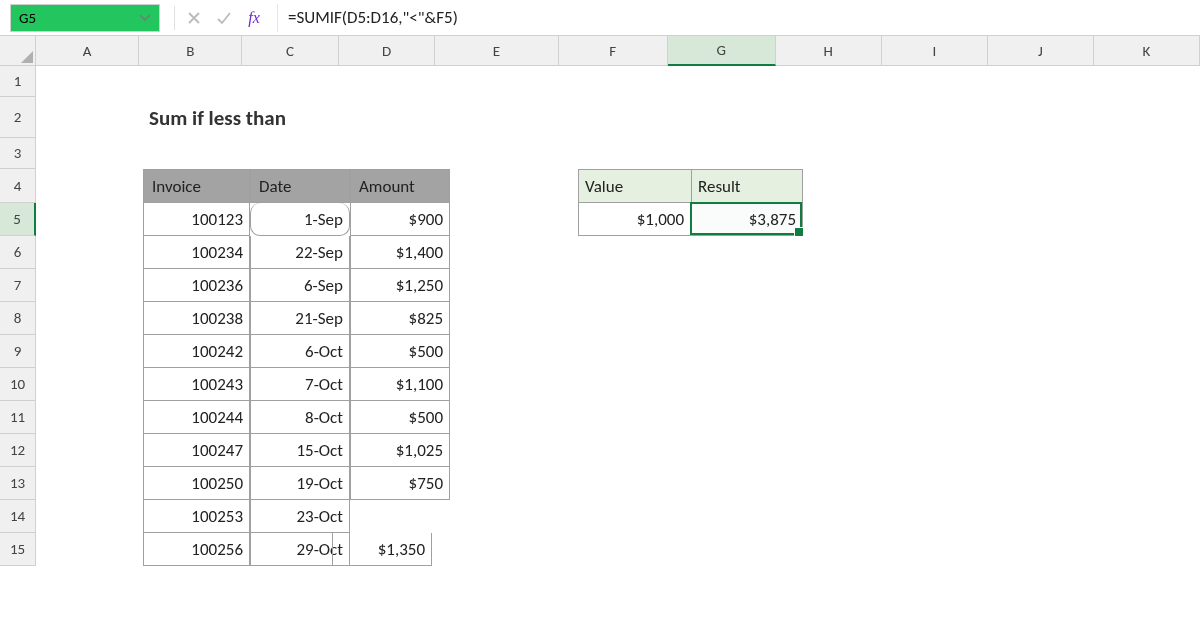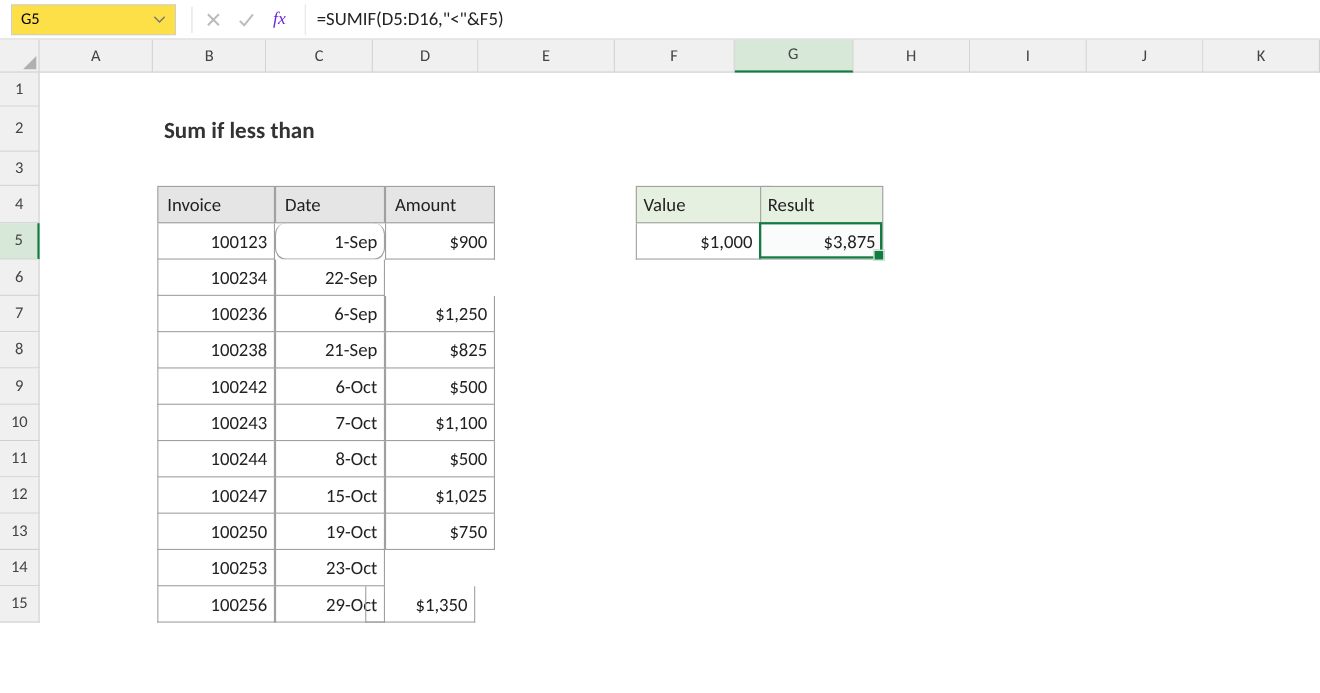--- a/index.html
+++ b/index.html
@@ -18,21 +18,21 @@
       align-items: center;
       height: 36px;
       border-bottom: 1px solid #d0d0d0;
       background: #fff;
     }
     .name-box {
       width: 150px;
       height: 28px;
       margin: 0 10px;
       border: 1px solid #cfcfcf;
-      background: #fde047;
+      background: #22c55e;
       display: flex;
       align-items: center;
       padding: 0 8px;
       font-size: 15px;
       position: relative;
     }
     .name-box .dd-icon {
       position: absolute;
       right: 4px;
       width: 20px;
@@ -144,21 +144,21 @@
     .cell {
       position: absolute;
       display: flex;
       align-items: center;
       padding: 0 6px;
       font-size: 17px;
       color: #222;
     }
     
     .table-header {
-      background: #e5e5e5;
+      background: #a3a3a3;
       border: 1px solid #a0a0a0;
       padding: 0 8px;
       font-size: 17px;
     }
     .table-cell {
       border-left: 1px solid #a0a0a0;
       border-right: 1px solid #a0a0a0;
       border-bottom: 1px solid #a0a0a0;
     }
     .small-table-header {
@@ -259,20 +259,21 @@
     <div class="cells" id="cells">
         <div class="cell title-cell" style="left: 107px; top: 31px; width: 435px; height: 41px;">Sum if less than</div>
         <div class="cell table-header" style="left: 107px; top: 103px; width: 107px; height: 34px;">Invoice</div>
         <div class="cell table-header" style="left: 314px; top: 103px; width: 100px; height: 34px;">Amount</div>
         <div class="cell table-header" style="left: 214px; top: 103px; width: 100px; height: 34px;">Date</div>
         <div class="cell table-cell align-right" style="left: 107px; top: 137px; width: 107px; height: 33px;">100123</div>
         <div class="cell table-cell align-right" style="left: 214px; top: 137px; width: 100px; height: 33px; border-radius: 10px;">1-Sep</div>
         <div class="cell table-cell align-right" style="left: 314px; top: 137px; width: 100px; height: 33px;">$900</div>
         <div class="cell table-cell align-right" style="left: 107px; top: 170px; width: 107px; height: 33px;">100234</div>
         <div class="cell table-cell align-right" style="left: 214px; top: 170px; width: 100px; height: 33px;">22-Sep</div>
+        <div class="cell table-cell align-right" style="left: 314px; top: 170px; width: 100px; height: 33px;">$1,400</div>
         <div class="cell table-cell align-right" style="left: 107px; top: 203px; width: 107px; height: 33px;">100236</div>
         <div class="cell table-cell align-right" style="left: 214px; top: 203px; width: 100px; height: 33px;">6-Sep</div>
         <div class="cell table-cell align-right" style="left: 314px; top: 203px; width: 100px; height: 33px;">$1,250</div>
         <div class="cell table-cell align-right" style="left: 107px; top: 236px; width: 107px; height: 33px;">100238</div>
         <div class="cell table-cell align-right" style="left: 214px; top: 236px; width: 100px; height: 33px;">21-Sep</div>
         <div class="cell table-cell align-right" style="left: 314px; top: 236px; width: 100px; height: 33px;">$825</div>
         <div class="cell table-cell align-right" style="left: 107px; top: 269px; width: 107px; height: 33px;">100242</div>
         <div class="cell table-cell align-right" style="left: 214px; top: 269px; width: 100px; height: 33px;">6-Oct</div>
         <div class="cell table-cell align-right" style="left: 314px; top: 269px; width: 100px; height: 33px;">$500</div>
         <div class="cell table-cell align-right" style="left: 107px; top: 302px; width: 107px; height: 33px;">100243</div>

